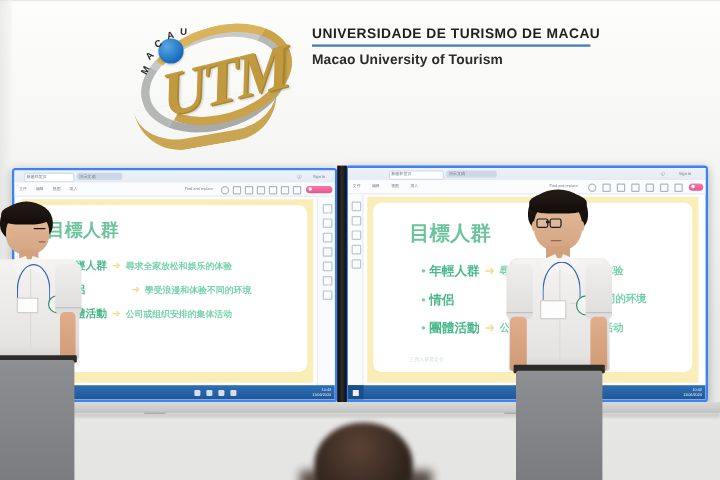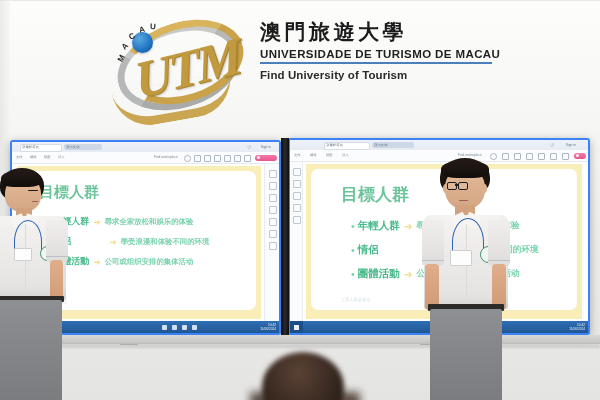--- a/index.html
+++ b/index.html
@@ -186,24 +186,23 @@
       <div class="arc">
         <span style="left:4px;top:40px;transform:rotate(-62deg)">M</span>
         <span style="left:8px;top:28px;transform:rotate(-46deg)">A</span>
         <span style="left:15px;top:18px;transform:rotate(-30deg)">C</span>
         <span style="left:25px;top:11px;transform:rotate(-14deg)">A</span>
         <span style="left:36px;top:8px;transform:rotate(2deg)">U</span>
       </div>
     </div>
 
     <div class="brandtext">
-      <div class="bt-zh">澳門旅遊大學</div>
       <div class="bt-pt">UNIVERSIDADE DE TURISMO DE MACAU</div>
       <div class="bt-rule"></div>
-      <div class="bt-en">Find University of Tourism</div>
+      <div class="bt-en">Macao University of Tourism</div>
     </div>
   </div>
 
   <div class="screen left">
     <div class="panel">
 
       <div class="browser-top">
         <div class="tabchip active" style="left:8px;width:40px;"></div>
         <div class="tabchip" style="left:52px;width:38px;"></div>
         <div class="btop-txt" style="left:10px;">新建标签页</div>

